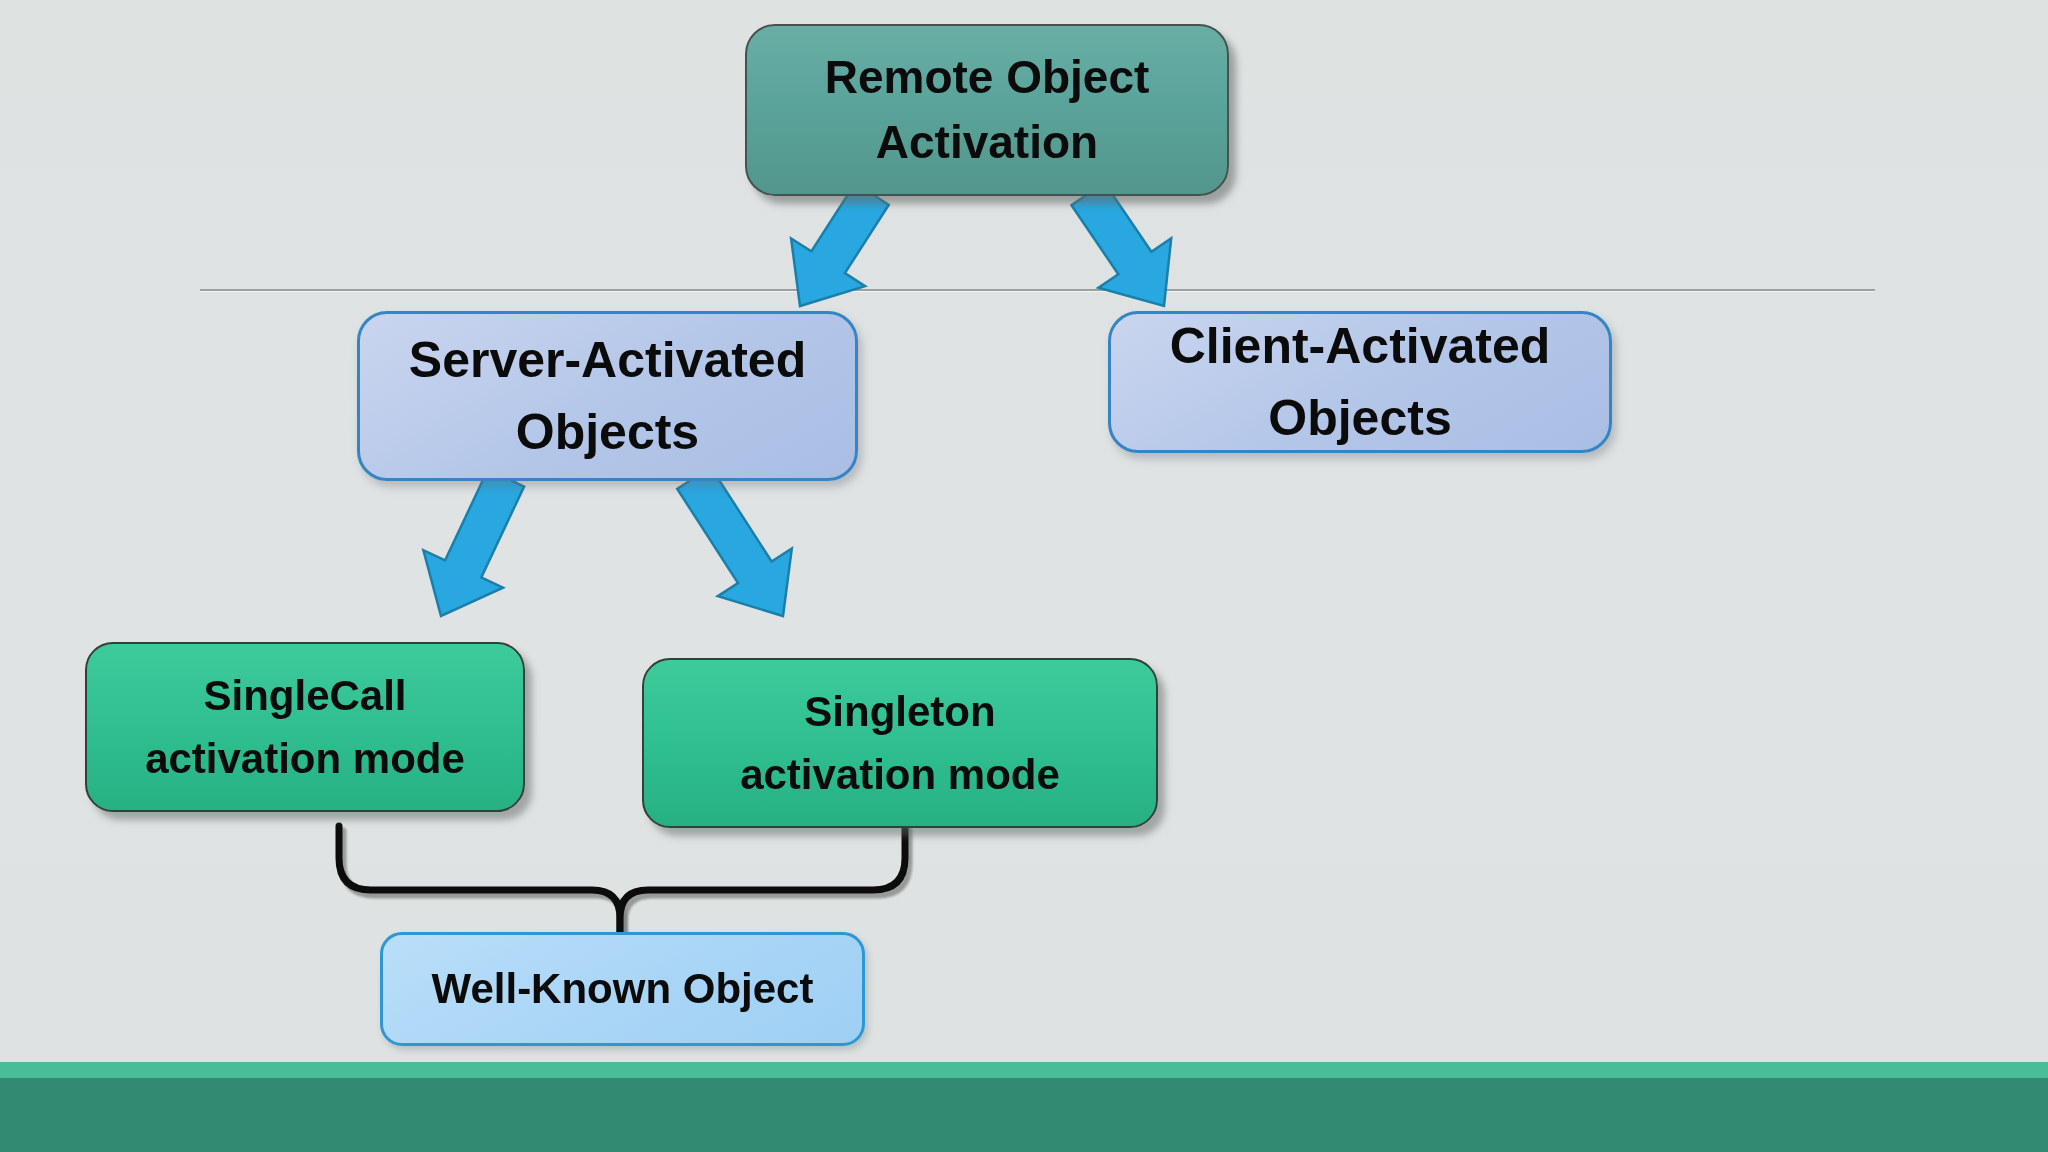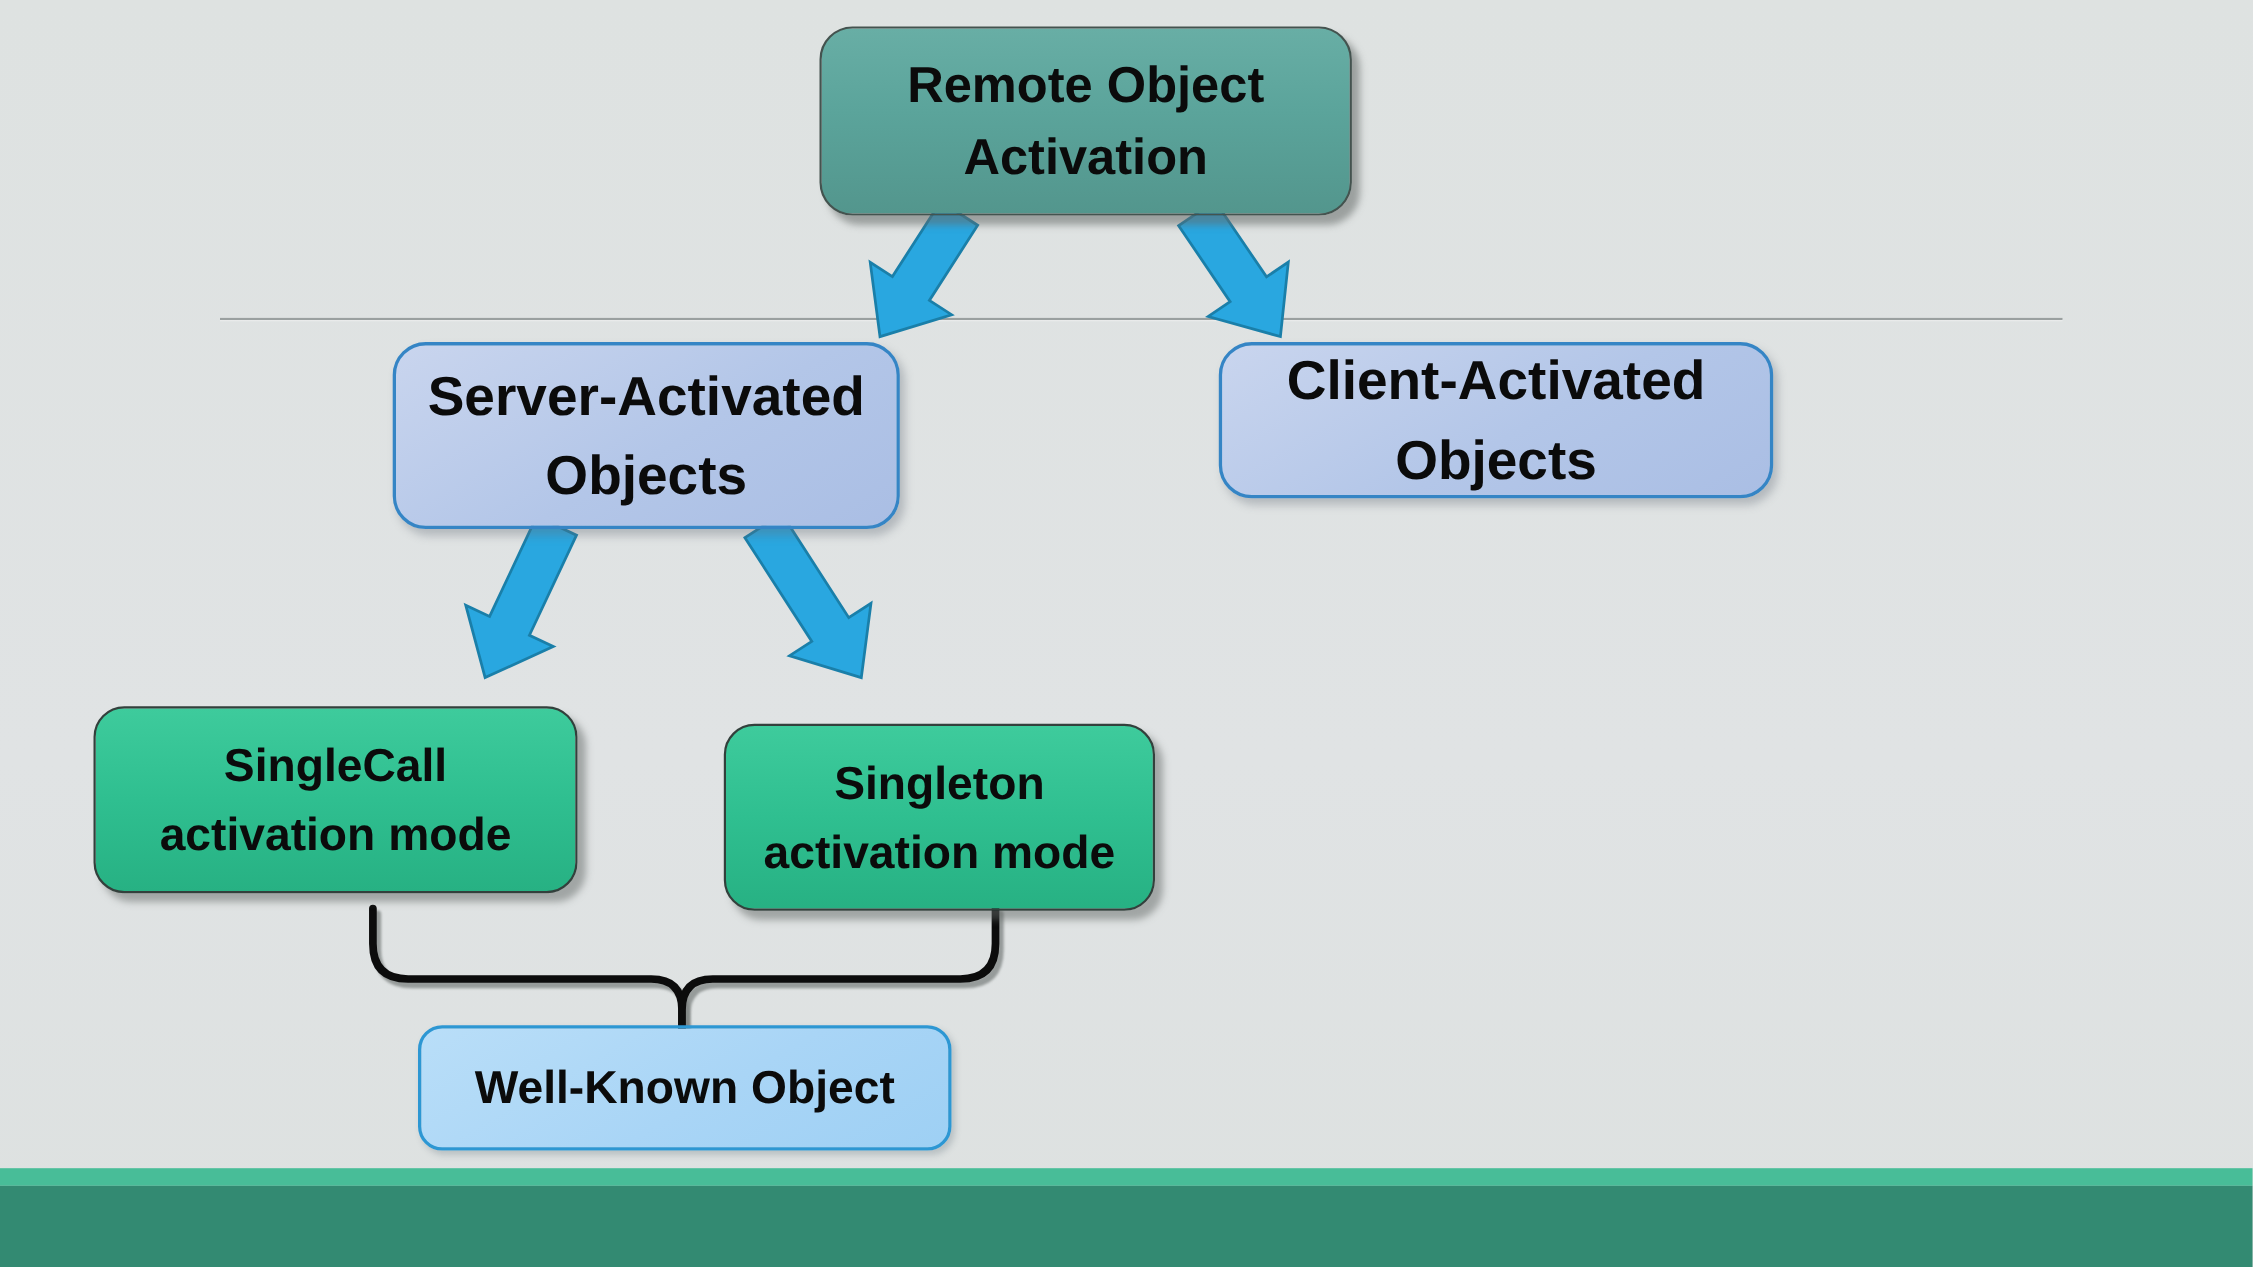--- a/index.html
+++ b/index.html
@@ -25,31 +25,31 @@
     box-shadow:7px 8px 7px rgba(100,106,104,0.55);
     font-size:46px;line-height:1.42;
   }
   .node-blue{
     border-radius:30px;
     background:linear-gradient(150deg,#c9d5ee 0%,#b3c6e8 55%,#aabee4 100%);
     border:3px solid #3585c5;
     box-shadow:4px 6px 8px rgba(100,110,120,0.35);
     font-size:50px;line-height:1.45;
   }
-  .node-server{left:357px;top:311px;width:461px;height:170px;}
+  .node-server{left:357px;top:311px;width:501px;height:170px;}
   .node-client{left:1108px;top:311px;width:504px;height:142px;}
   .node-green{
     border-radius:28px;
     background:linear-gradient(180deg,#3ecb9c 0%,#2fbf90 50%,#27b183 100%);
     border:2px solid #33403c;
     box-shadow:7px 8px 7px rgba(100,106,104,0.5);
     font-size:42px;line-height:1.5;
   }
   .node-singlecall{left:85px;top:642px;width:440px;height:170px;}
-  .node-singleton{left:642px;top:658px;width:392px;height:170px;margin-left:16px;}
+  .node-singleton{left:642px;top:658px;width:516px;height:170px;}
   .node-wellknown{
     left:380px;top:932px;width:485px;height:114px;border-radius:22px;
     background:linear-gradient(150deg,#b9def8 0%,#a9d5f6 55%,#9ed0f4 100%);
     border:3px solid #2d97d3;
     box-shadow:3px 4px 6px rgba(100,115,125,0.3);
     font-size:42px;line-height:1.2;
   }
   .arrow{fill:#29a7e0;stroke:#1a7fa9;stroke-width:2.5px;}
   .bracket{
     fill:none;stroke:#0c0c0c;stroke-width:7px;stroke-linecap:round;

